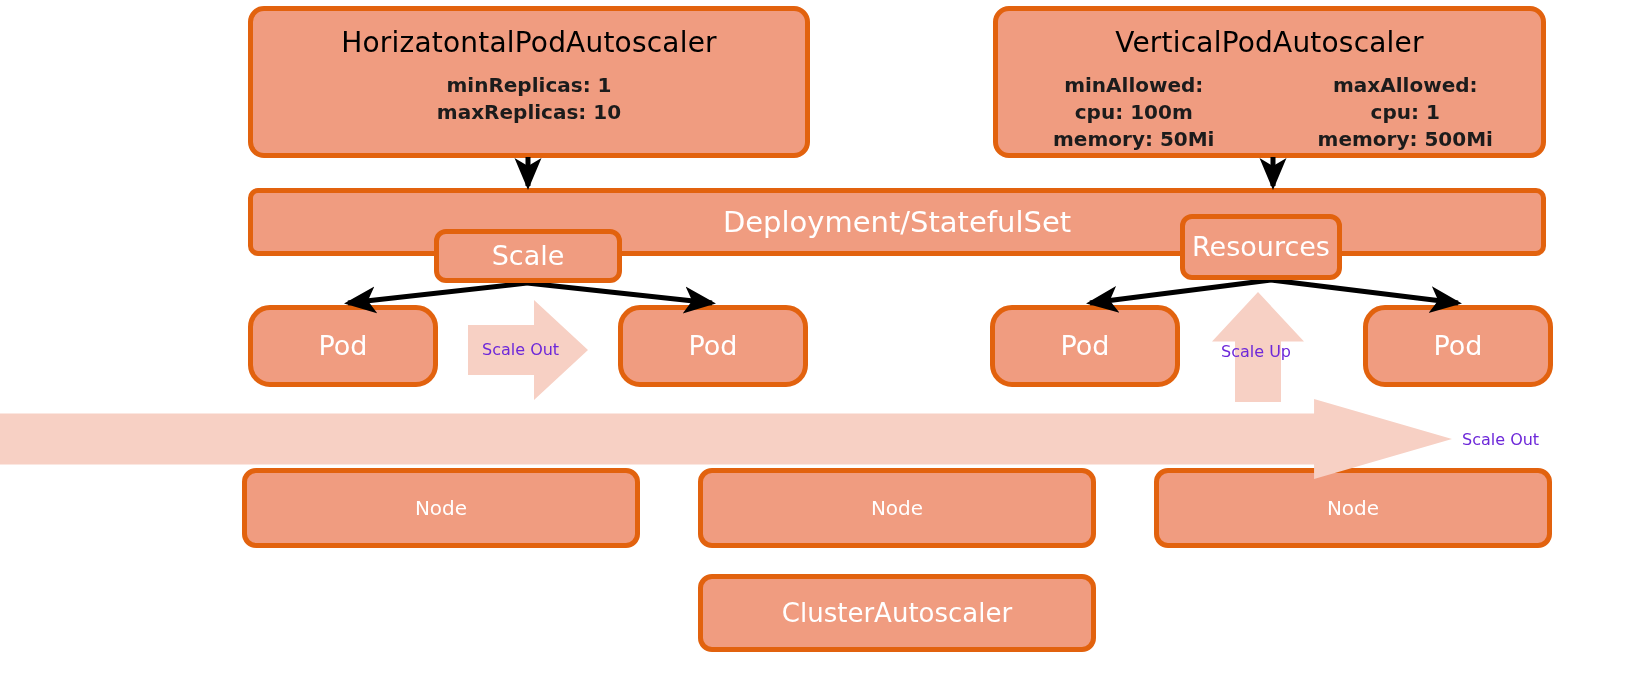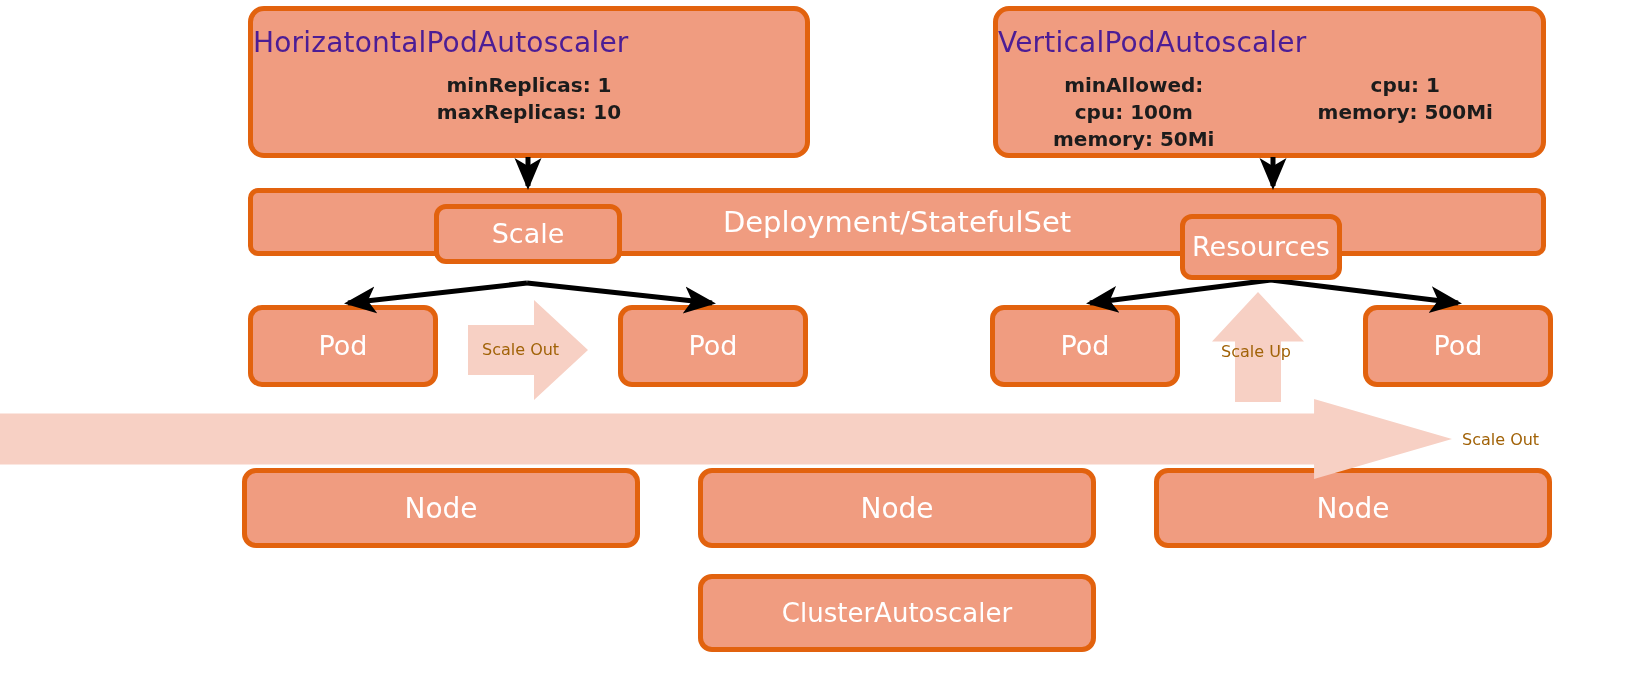--- a/index.html
+++ b/index.html
@@ -35,23 +35,23 @@
 
   
   .card {
     border-radius: 16px;
     flex-direction: column;
     justify-content: flex-start;
     padding-top: 14px;
   }
   .card-title {
     font-size: 28px;
-    color: #4c1d95;
+    color: #000000;
     width: 100%;
-    text-align: left;
+    text-align: center;
     letter-spacing: 0.2px;
   }
   .card-cols {
     display: flex;
     width: 100%;
     margin-top: 12px;
     color: #1c1c1c;
     font-size: 20px;
     font-weight: bold;
   }
@@ -80,43 +80,43 @@
   }
 
   
   .subbox {
     border-radius: 12px;
     font-size: 27px;
     z-index: 6;
   }
 
   
-  .pod  { border-radius: 14px; font-size: 27px; }
-  .node { border-radius: 14px; font-size: 28px; }
+  .pod  { border-radius: 22px; font-size: 27px; }
+  .node { border-radius: 14px; font-size: 20px; }
   .cluster { border-radius: 14px; font-size: 26px; }
 
   
   .blockarrow {
     position: absolute;
     background: #F7D0C4;
     z-index: 1;
   }
   .arrow-right-small {
     clip-path: polygon(0% 25%, 55% 25%, 55% 0%, 100% 50%, 55% 100%, 55% 75%, 0% 75%);
   }
   .arrow-up-small {
     clip-path: polygon(50% 0%, 100% 45%, 75% 45%, 75% 100%, 25% 100%, 25% 45%, 0% 45%);
   }
   .arrow-right-big {
     clip-path: polygon(0% 18%, 90.5% 18%, 90.5% 0%, 100% 50%, 90.5% 100%, 90.5% 82%, 0% 82%);
   }
   .arrow-caption {
     position: absolute;
     font-size: 16px;
-    color: #a16207;
+    color: #6d28d9;
     z-index: 4;
     white-space: nowrap;
   }
 
   
   #connectors {
     position: absolute;
     left: 0; top: 0;
     width: 1652px;
     height: 700px;
@@ -170,31 +170,32 @@
 
   <div class="box card" style="left:993px; top:6px; width:553px; height:152px;">
     <div class="card-title">VerticalPodAutoscaler</div>
     <div class="card-cols">
       <div class="card-col">
         <span>minAllowed:</span>
         <span>cpu: 100m</span>
         <span>memory: 50Mi</span>
       </div>
       <div class="card-col">
+        <span>maxAllowed:</span>
         <span>cpu: 1</span>
         <span>memory: 500Mi</span>
       </div>
     </div>
   </div>
 
   <div class="box bar" style="left:248px; top:188px; width:1298px; height:68px;">
     <div class="bar-label">Deployment/StatefulSet</div>
   </div>
 
-  <div class="box subbox" style="left:434px; top:204px; width:188px; height:60px;">
+  <div class="box subbox" style="left:434px; top:229px; width:188px; height:54px;">
     <span>Scale</span>
   </div>
 
   <div class="box subbox" style="left:1180px; top:214px; width:162px; height:66px;">
     <span>Resources</span>
   </div>
 
   <div class="box pod" style="left:248px; top:305px; width:190px; height:82px;">
     <span>Pod</span>
   </div>

